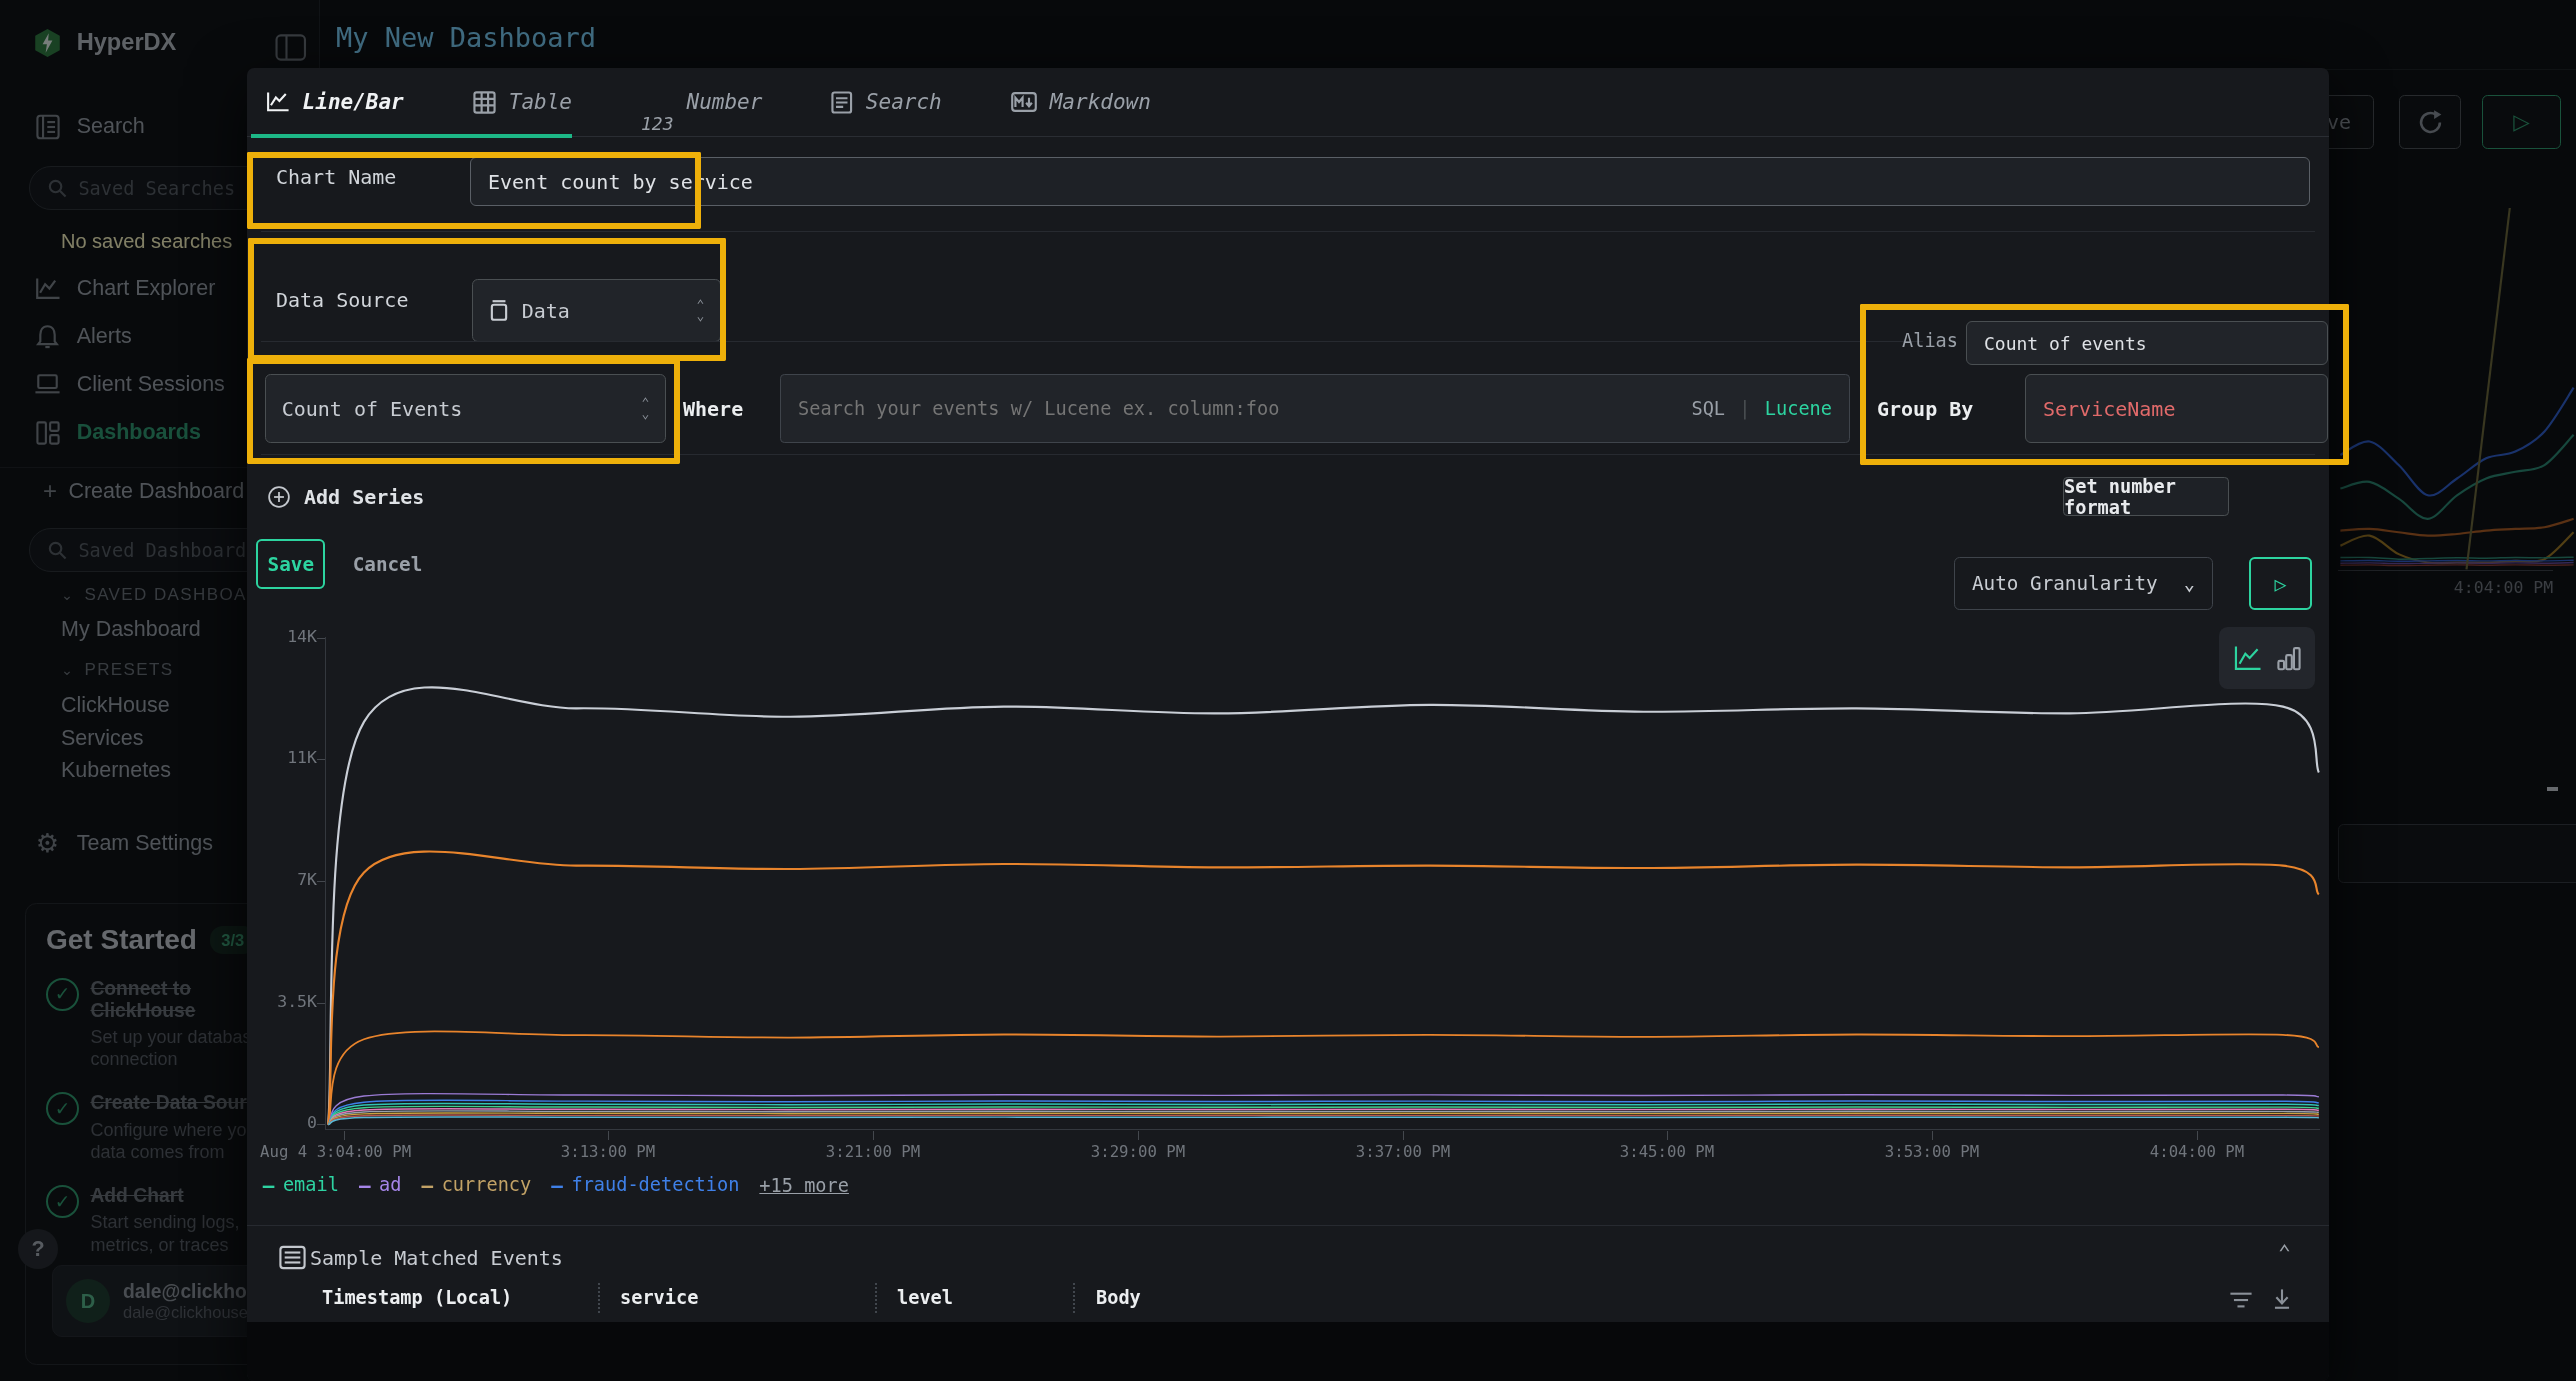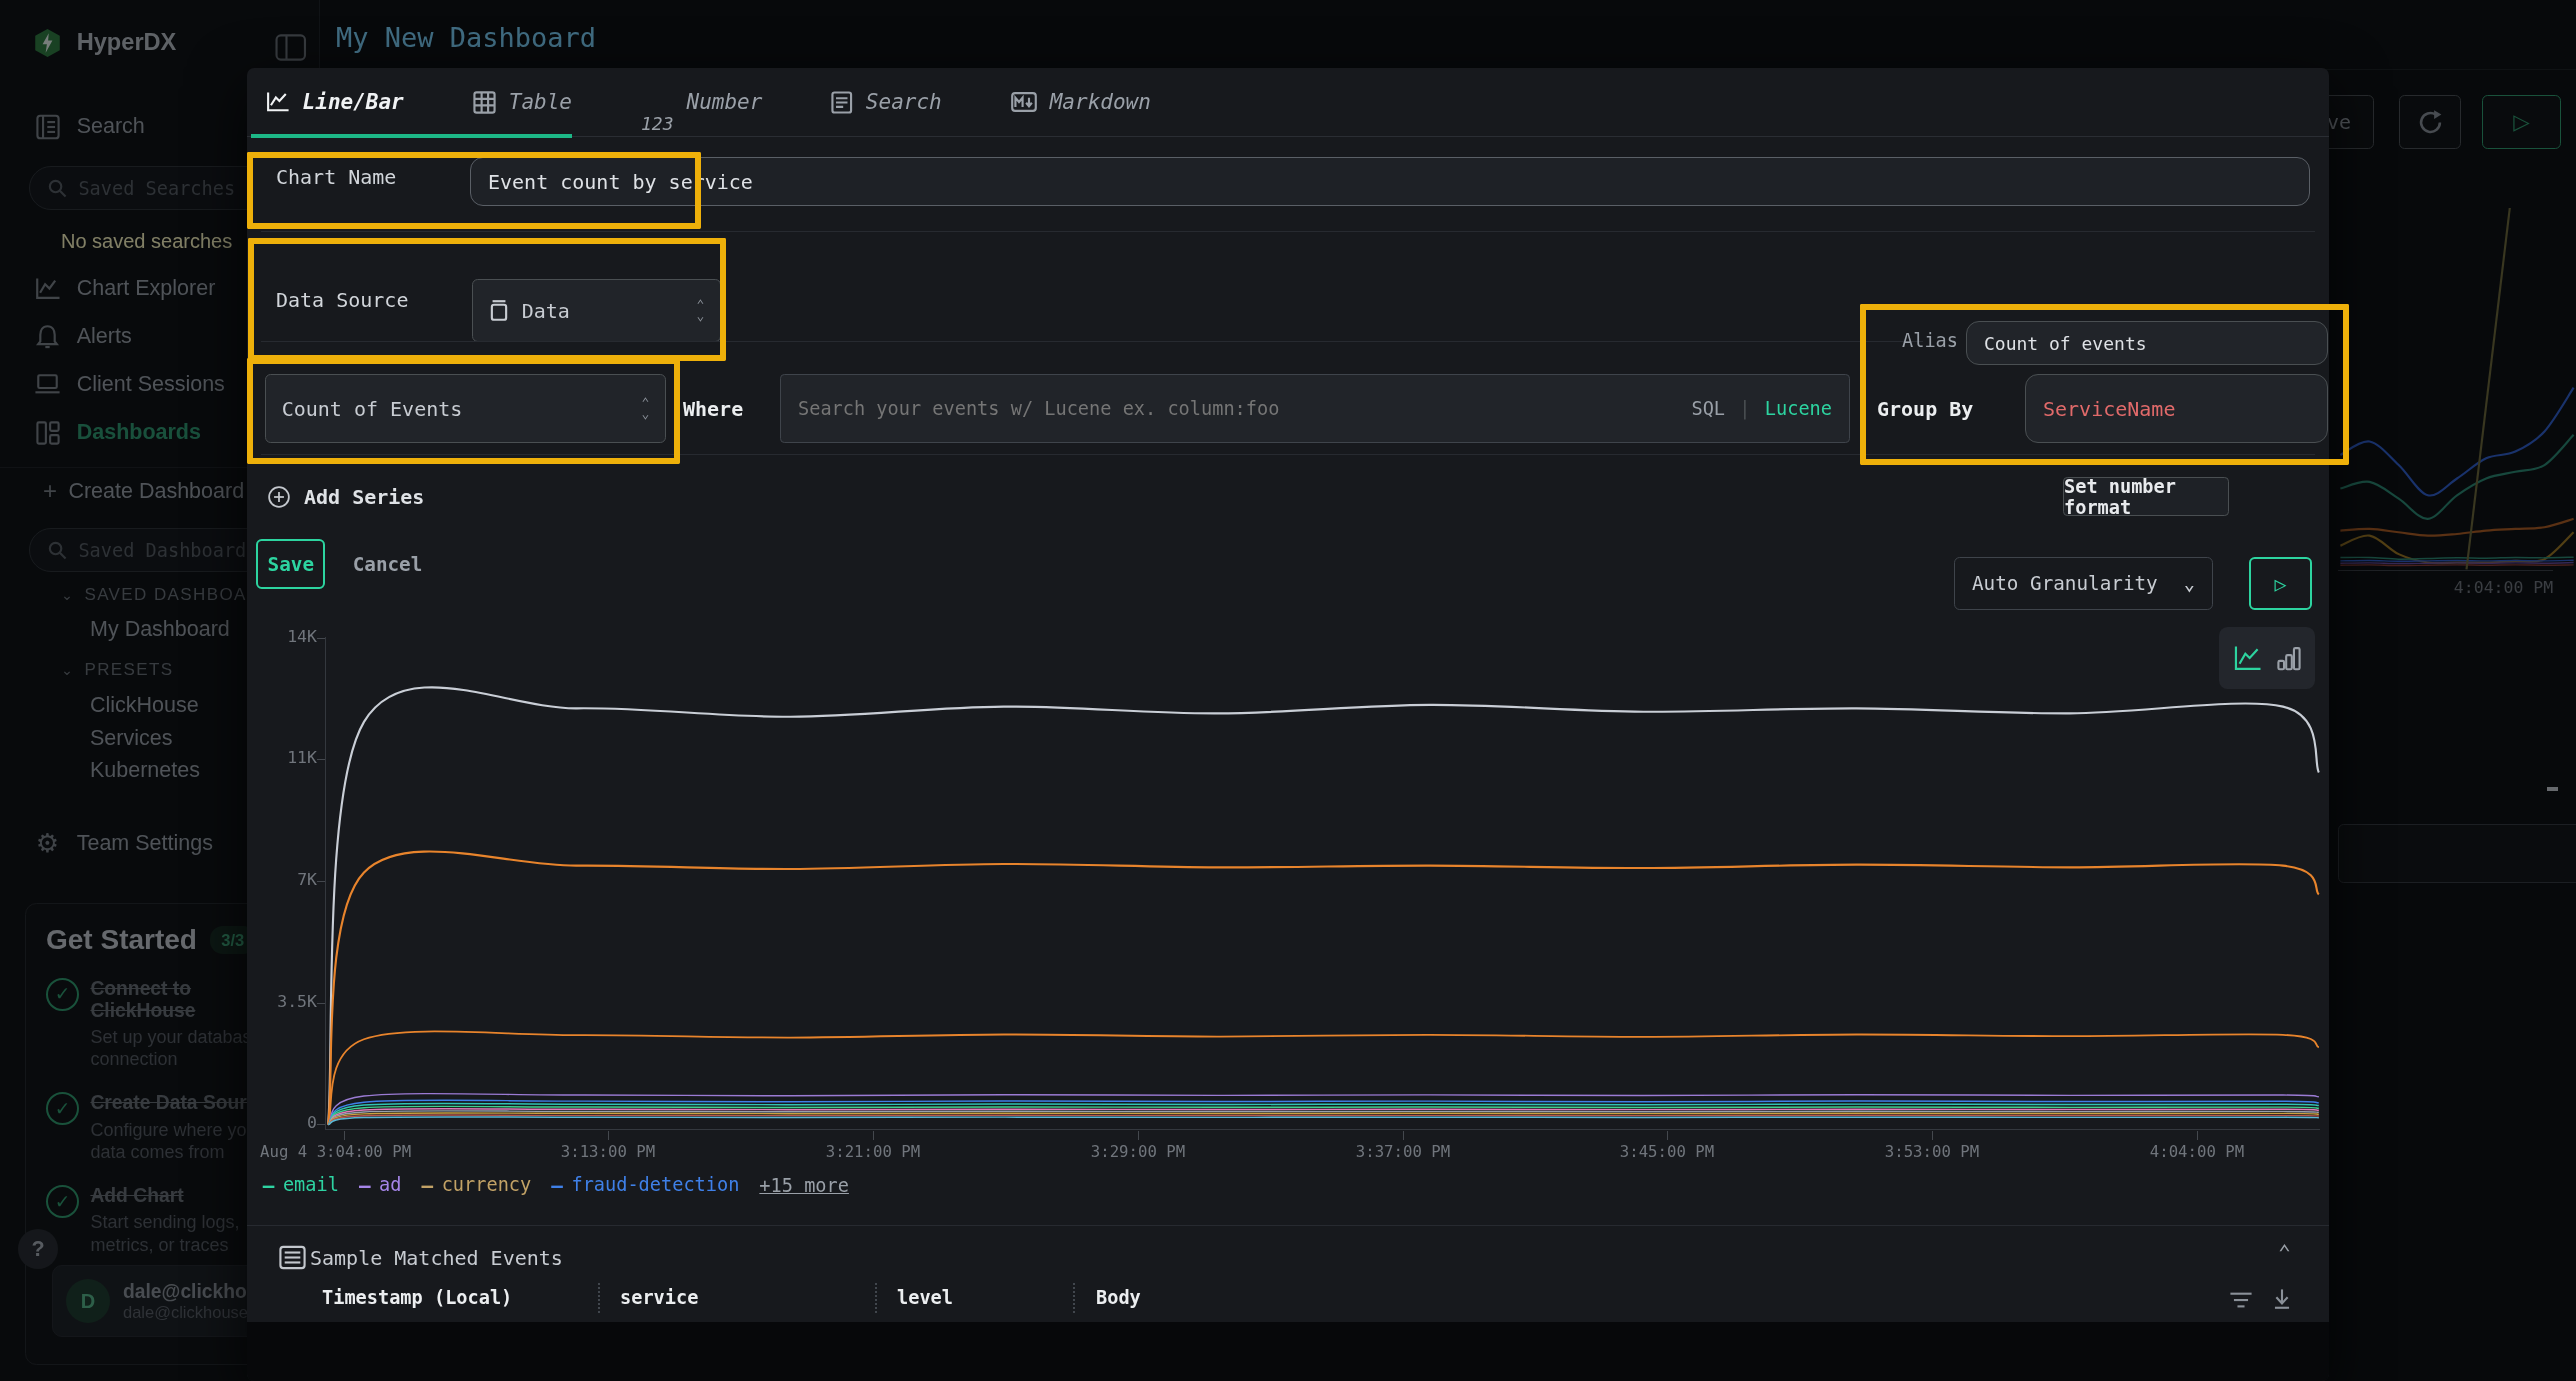--- a/index.html
+++ b/index.html
@@ -13,21 +13,21 @@
     background:#0d0f11; border-right:1.4px solid #1d2024; }
   .side-item { position:absolute; display:flex; align-items:center; gap:15.7px;
     color:#9aa0a8; font-size:21.5px; left:34px; }
   .side-icon { width:27px; height:27px; display:flex; align-items:center;
     justify-content:center; color:#7c8289; flex:0 0 27px; }
   .pill { position:absolute; left:29px; width:258px; height:44px; border:1.4px solid #2c3035;
     border-radius:22px; background:#131518; display:flex; align-items:center; gap:11.4px;
     padding:0 17px; color:#575c63; font-size:18.6px; }
   .caps { position:absolute; left:61px; color:#6a7077; font-size:17px; letter-spacing:1.4px;
     display:flex; gap:10px; align-items:center; }
-  .subitem { position:absolute; left:61px; color:#9aa0a8; font-size:21.5px;margin-left:29px; }
+  .subitem { position:absolute; left:61px; color:#9aa0a8; font-size:21.5px; }
   #gs-card { position:absolute; left:25px; top:903px; width:293px; height:462px;
     border:1.4px solid #23262a; border-radius:11.4px; background:#0f1113; padding:20px; }
   .gs-title-row { display:flex; align-items:center; gap:13px; }
   .gs-badge { background:#15291f; color:#3fae7d; font-size:16.5px; font-weight:bold;
     padding:4.3px 11.4px; border-radius:13px; }
   .gs-item { display:flex; gap:11.4px; margin-top:21.5px; }
   .gs-check { width:33px; height:33px; border:2.1px solid #2f9e6e; border-radius:50%;
     color:#2f9e6e; font-size:18.6px; display:flex; align-items:center; justify-content:center;
     flex:0 0 33px; }
   .gs-t { color:#6b7077; font-weight:bold; font-size:19.3px; text-decoration:line-through; }
@@ -48,21 +48,21 @@
   
   #dim { position:absolute; inset:0; background:rgba(4,5,7,0.5); z-index:5; }
   
   #modal { position:absolute; left:247px; top:68px; width:2082px; height:1313px;
     background:#17191d; border-radius:7.2px; z-index:10; box-shadow:0 17px 57px rgba(0,0,0,.7);
     overflow:hidden; font-family:"DejaVu Sans Mono", monospace; }
   .tab { display:flex; align-items:center; gap:13px; font-size:21px; color:#9aa0a8;font-style:italic; }
   .tab.active { color:#f0f2f4; font-weight:bold; }
   .divider { position:absolute; height:1.4px; background:#272a30; }
   .lbl { color:#d2d6db; font-size:20px; }
-  .inp { background:#212429; border:1.4px solid #3f444b; border-radius:13px; color:#dfe2e6;
+  .inp { background:#212429; border:1.4px solid #3f444b; border-radius:6px; color:#dfe2e6;
     font-family:"DejaVu Sans Mono", monospace; font-size:20px; padding:0 17px; outline:none; }
   .sel { background:#212429; border:1.4px solid #4a4f52; border-radius:5.7px; display:flex;
     align-items:center; color:#c8ccd2; font-size:20px; padding:0 15.7px; gap:13px; }
   .updown { margin-left:auto; color:#8a9098; font-size:13px; line-height:0.8; display:flex;
     flex-direction:column; align-items:center; }
   .ghost-btn { border:1.4px solid #4a4f52; background:#1e2126; border-radius:4.3px; color:#e8eaed;
     font-weight:bold; font-size:18.6px; display:flex; align-items:center; justify-content:center; }
   .ytick-lbl { position:absolute; width:57px; text-align:right; color:#70757c; font-size:16.5px; }
   .xtick-lbl { position:absolute; color:#70757c; font-size:15.7px; white-space:nowrap; }
   .tickmark { position:absolute; background:#44484e; }

